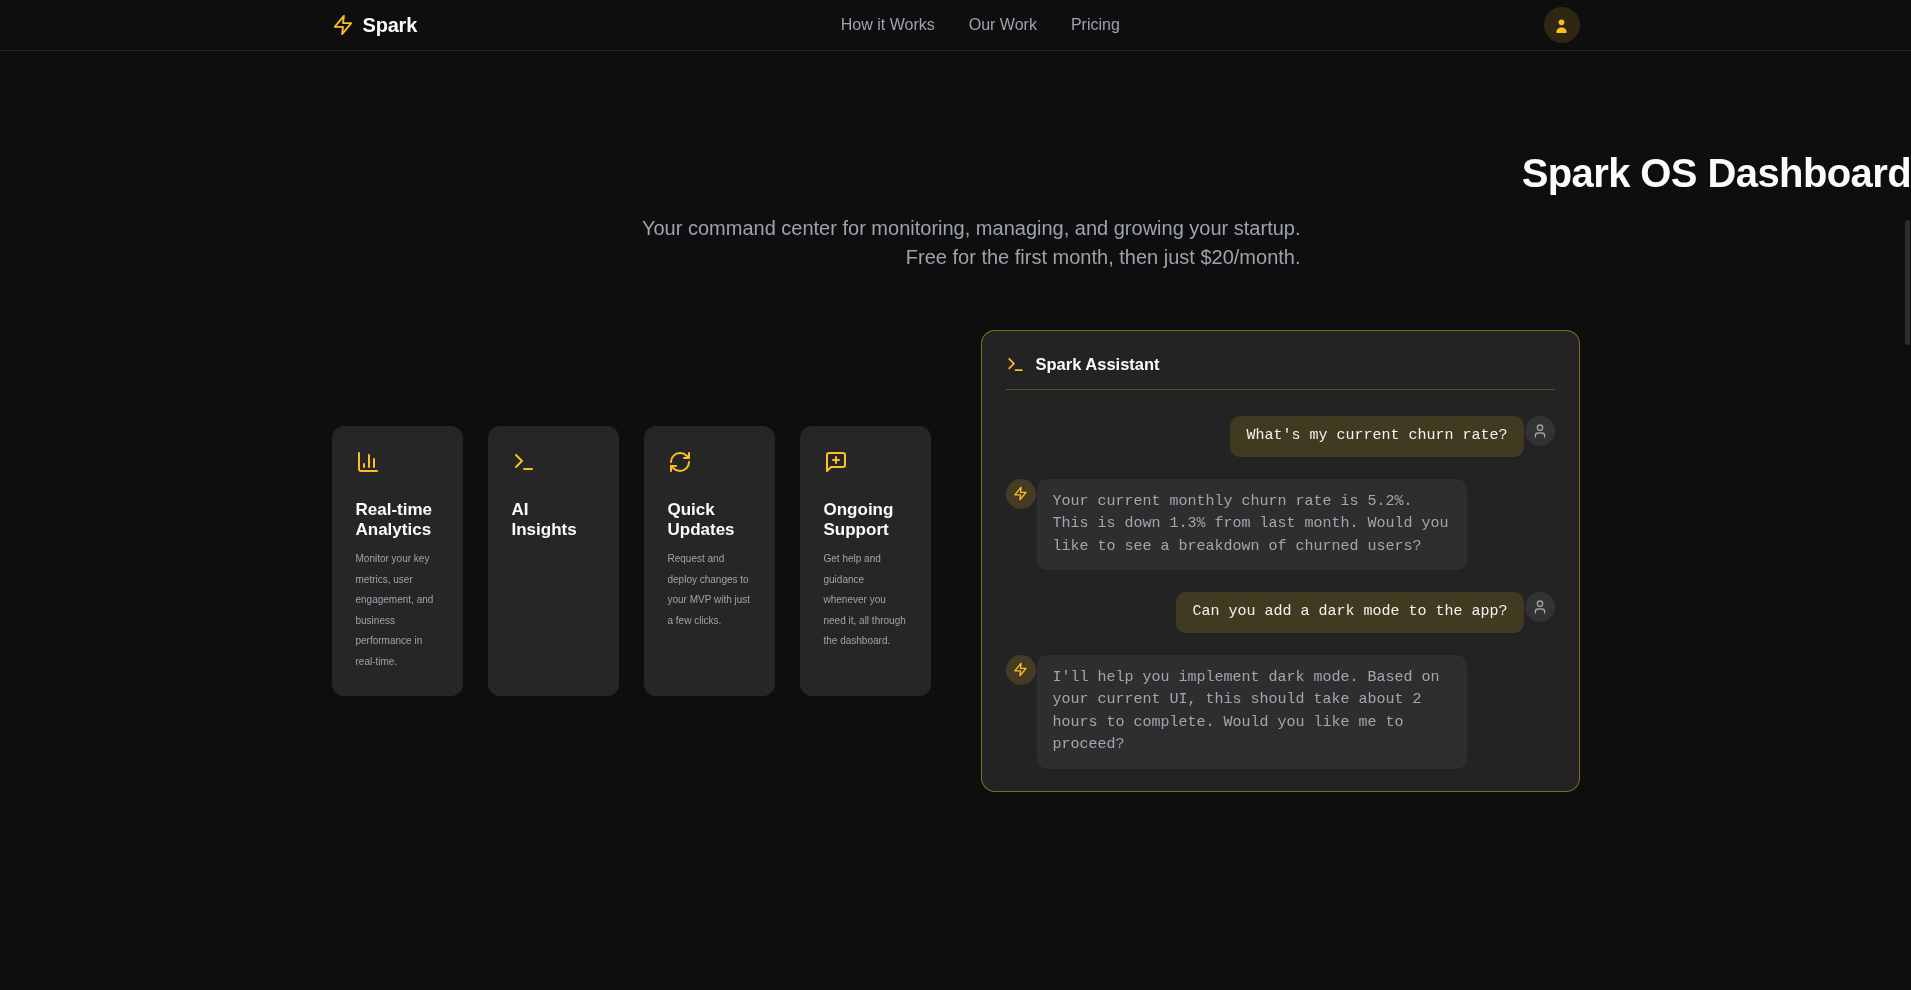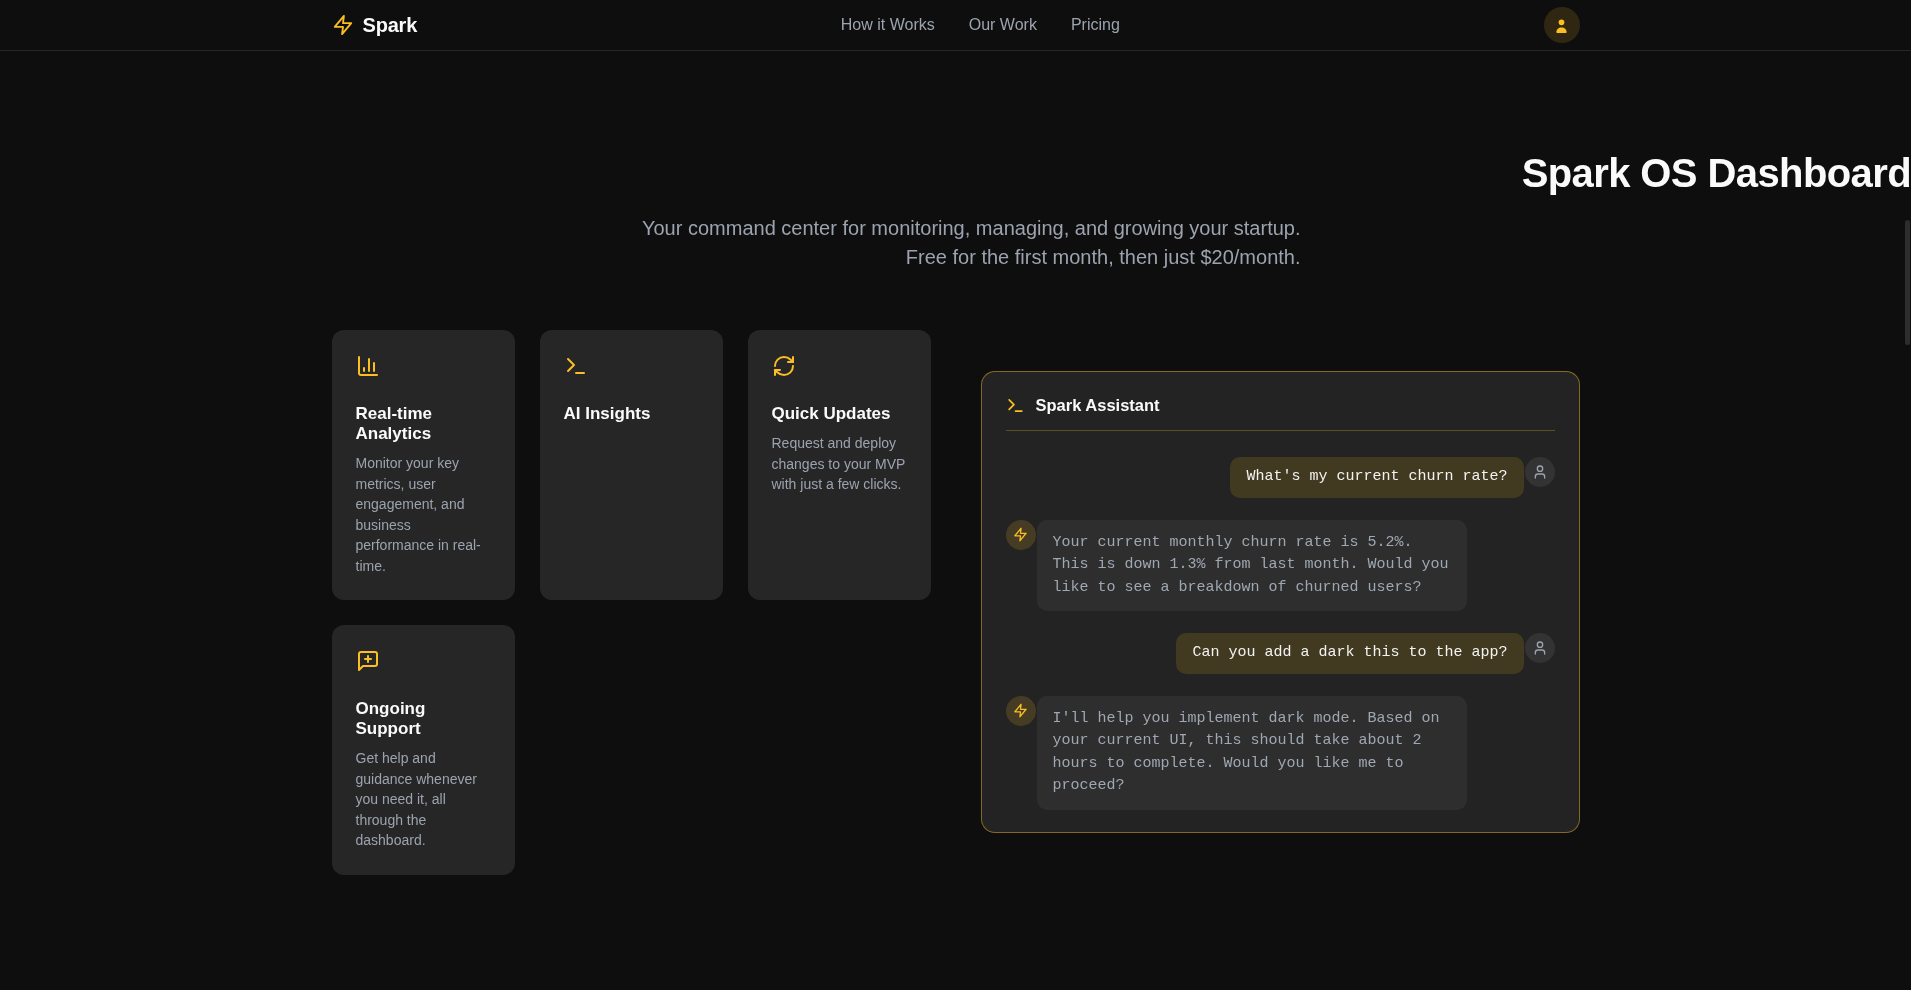--- a/index.html
+++ b/index.html
@@ -33,26 +33,26 @@
   .hero { text-align: right; padding-top: 100px; }
   .hero h1 { font-size: 40px; font-weight: 700; letter-spacing: -0.6px; line-height: 44px; }
   .hero p {
     margin: 19px auto 0; max-width: 690px;
     font-size: 20px; line-height: 29px; color: var(--text-muted, #9ca3af);
   }
   .main {
     width: 1248px; margin: 58px auto 0;
     display: grid; grid-template-columns: 1fr 1fr; gap: 50px; align-items: center;
   }
-  .features { display: grid; grid-template-columns: 1fr 1fr 1fr; gap: 25px; }
+  .features { display: grid; grid-template-columns: 1fr 1fr 1fr 1fr; gap: 25px; }
   .card {
     background: var(--card-bg, #262626); border-radius: 12px; padding: 24px;
   }
   .card h3 { margin-top: 26px; font-size: 17px; font-weight: 700; }
-  .card p { margin-top: 9px; font-size: 14px; line-height: 20.5px; color: var(--text-muted, #9ca3af); }
+  .card p { margin-top: 9px; font-size: 10px; line-height: 20.5px; color: var(--text-muted, #9ca3af); }
   .panel {
     background: var(--panel-bg, #232323);
     border: 1px solid rgba(251, 191, 36, 0.45);
     border-radius: 14px; padding: 24px; height: 462px;
   }
   .panel-header {
     display: flex; align-items: center; gap: 11px;
     padding-bottom: 15px; border-bottom: 1px solid rgba(251, 191, 36, 0.28);
   }
   .panel-header .panel-title { font-size: 16.5px; font-weight: 700; }
@@ -198,21 +198,21 @@
           <span>
             <svg width="15" height="15" viewBox="0 0 24 24" fill="none" stroke="var(--accent, #fbbf24)" stroke-width="2" stroke-linecap="round" stroke-linejoin="round">
                 <polygon points="13 2 3 14 12 14 11 22 21 10 12 10 13 2"></polygon>
               </svg>
           </span>
         </div>
         <div class="bubble ai">Your current monthly churn rate is 5.2%. This is down 1.3% from last month. Would you like to see a breakdown of churned users?</div>
       </div>
 
       <div class="msg user">
-        <div class="bubble user">Can you add a dark this to the app?</div>
+        <div class="bubble user">Can you add a dark mode to the app?</div>
         <div class="chat-avatar human">
           <span>
             <svg width="16" height="16" viewBox="0 0 24 24" fill="none" stroke="#9ca3af" stroke-width="2" stroke-linecap="round" stroke-linejoin="round">
                 <path d="M19 21v-2a4 4 0 0 0-4-4H9a4 4 0 0 0-4 4v2"></path>
                 <circle cx="12" cy="7" r="4"></circle>
               </svg>
           </span>
         </div>
       </div>
 

